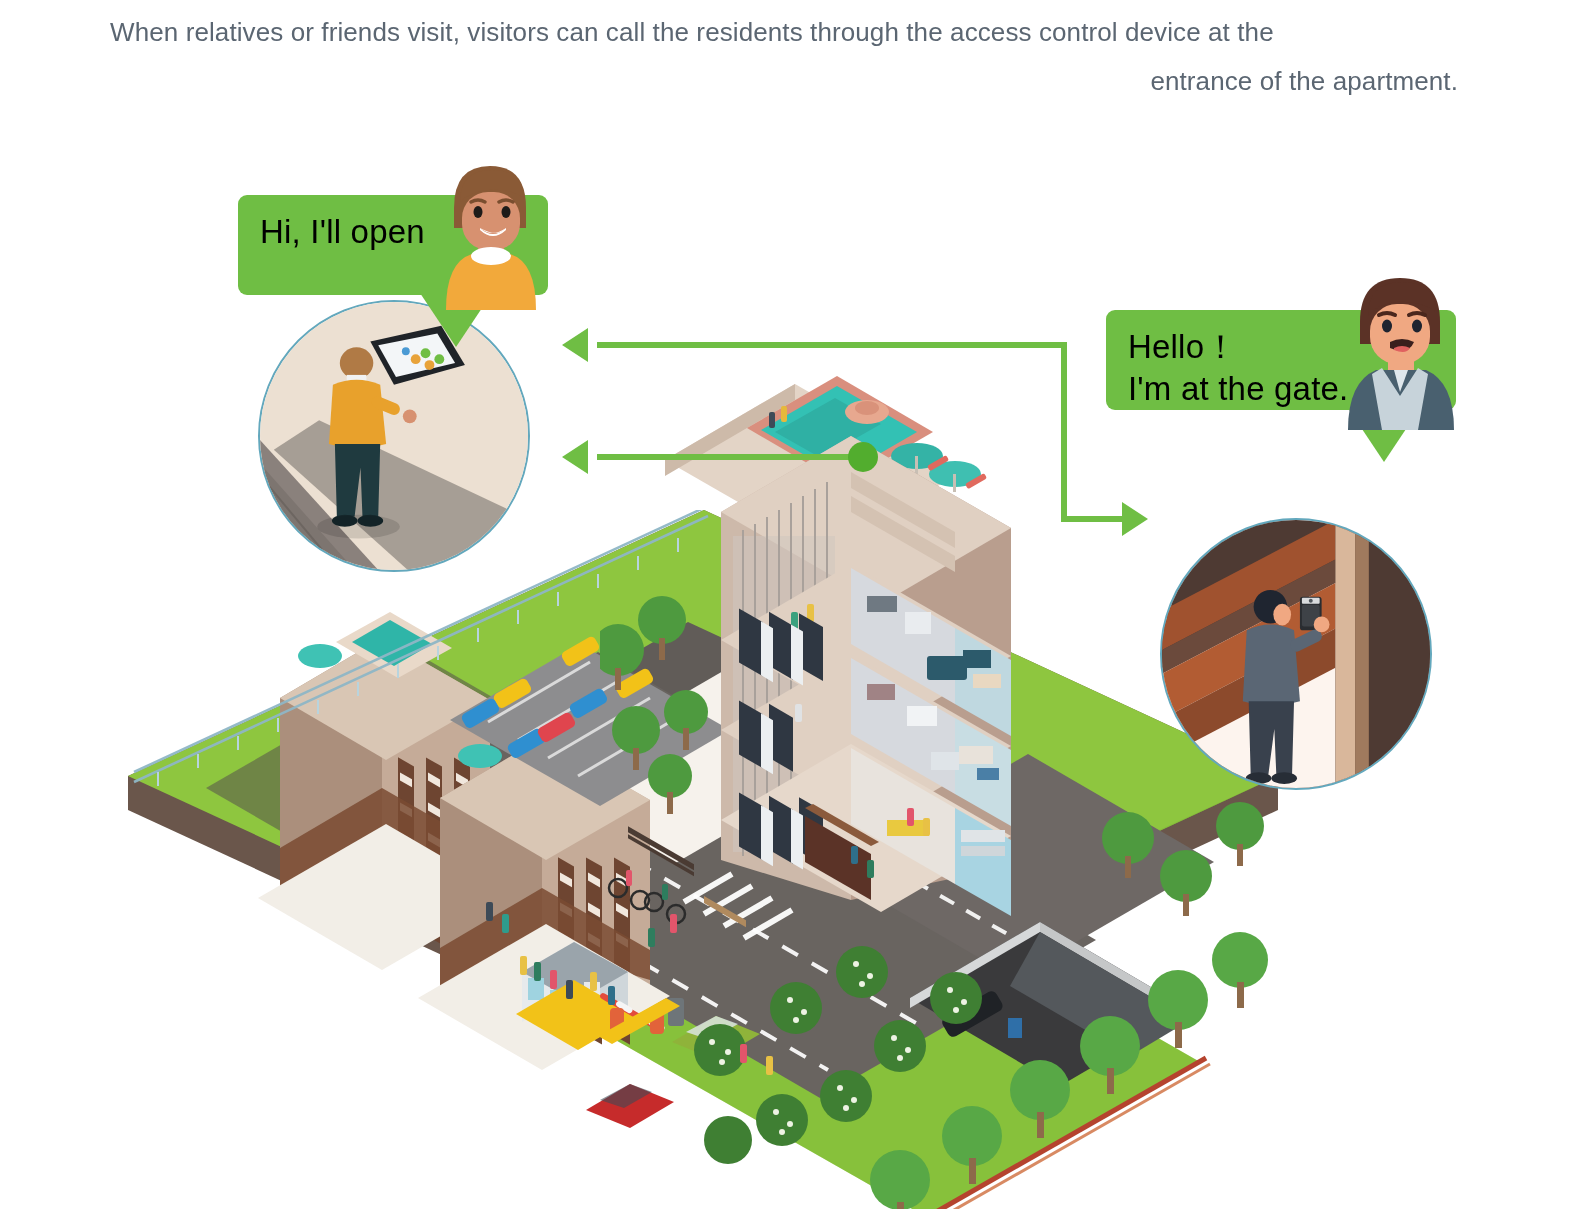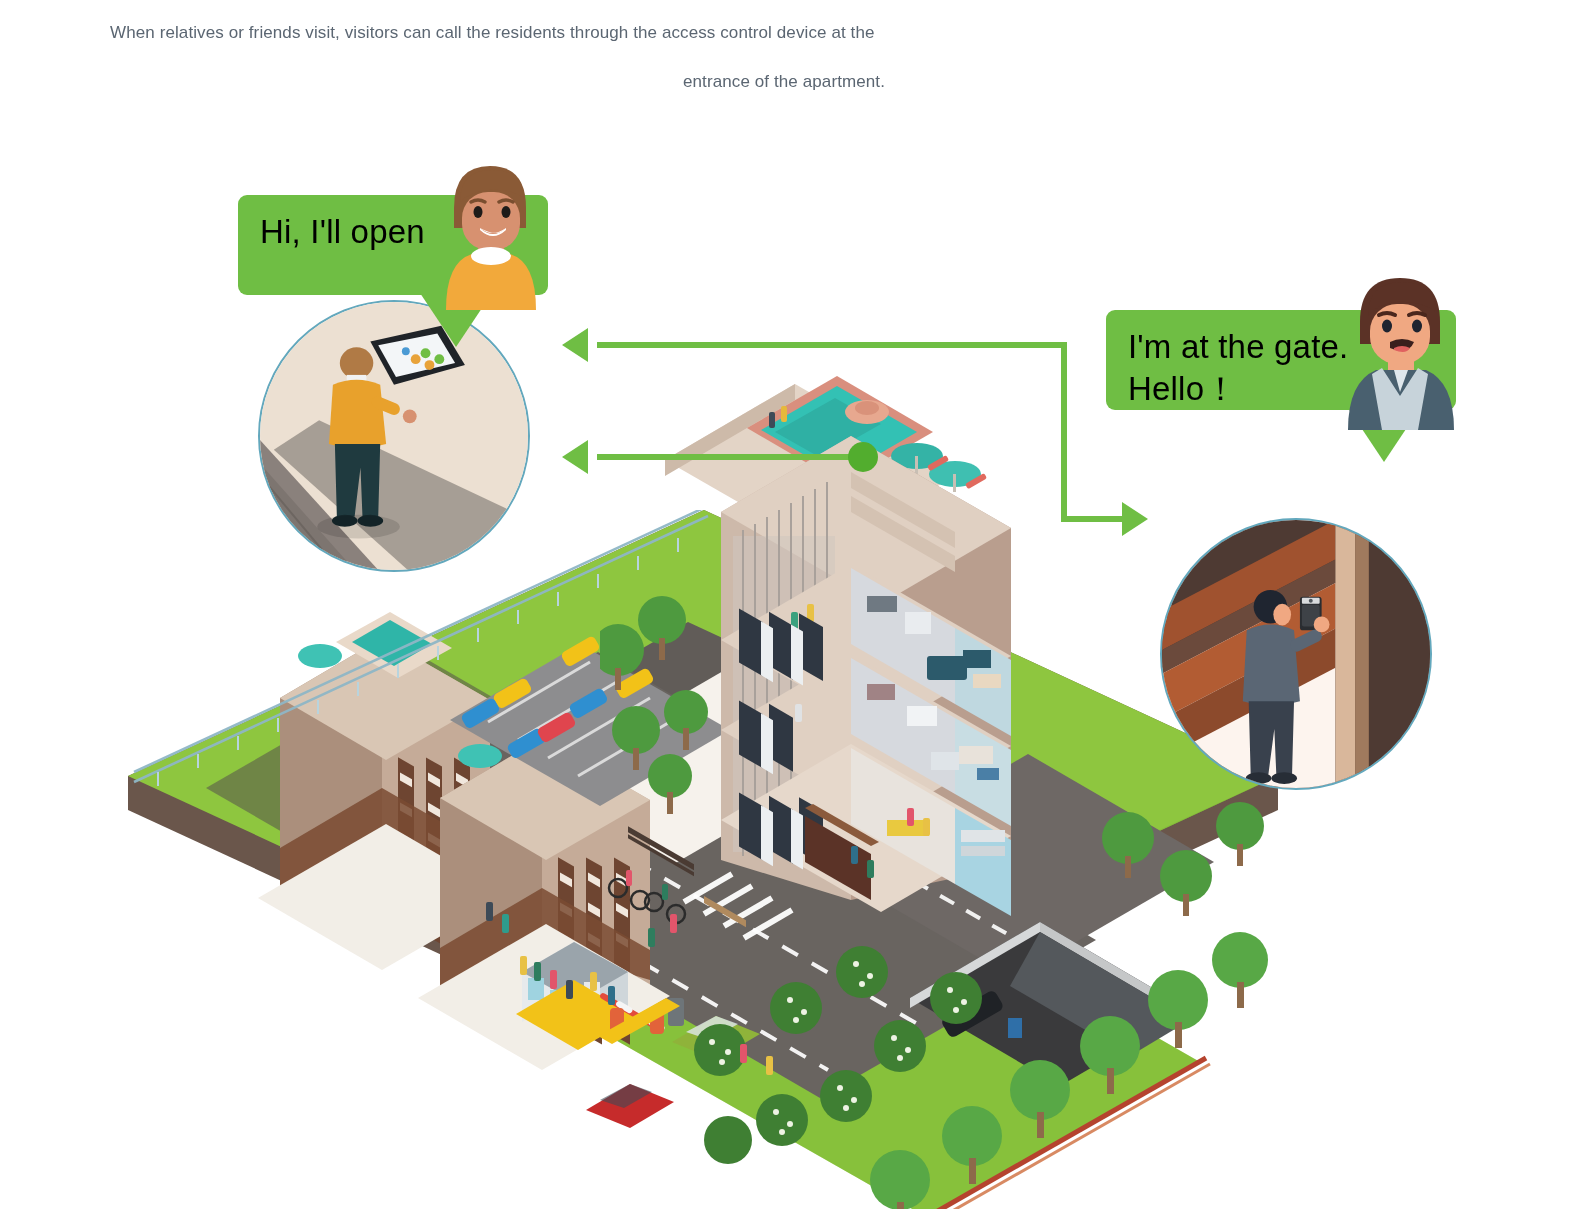--- a/index.html
+++ b/index.html
@@ -2,24 +2,24 @@
 <html><head>
 <meta charset="utf-8">
 <style>
   html,body{margin:0;padding:0;background:#ffffff;}
   body{width:1588px;height:1209px;position:relative;overflow:hidden;
        font-family:"Liberation Sans","DejaVu Sans",sans-serif;}
 
   
   #intro-text{
     position:absolute;left:110px;top:8px;width:1348px;
-    font-size:17px;line-height:49px;color:#5b6672;
+    font-size:26px;line-height:49px;color:#5b6672;
     text-align:justify;text-justify:inter-word;letter-spacing:.1px;
   }
-  #intro-text .l2{display:block;text-align:center;}
+  #intro-text .l2{display:block;text-align:right;}
 
   
   #scene{position:absolute;left:0;top:110px;width:1588px;height:1099px;}
   #ground-plane{
     position:absolute;left:128px;top:400px;width:1150px;height:760px;
   }
 
   
   .bubble{
     position:absolute;background:#6fbe44;border-radius:9px;
@@ -606,22 +606,22 @@
     </g>
     <path d="M56,70 Q68,80 82,70 Q74,80 56,70 Z" fill="#ffffff"></path>
     <path d="M56,70 Q69,82 82,70 L82,72 Q69,84 56,72 Z" fill="#ffffff"></path>
     <rect x="54" y="88" width="26" height="14" fill="#d79170"></rect>
     <path d="M22,152 Q22,104 48,96 L86,96 Q112,104 112,152 Z" fill="#f2a93b"></path>
     <path d="M50,94 Q66,110 84,94 Q70,106 50,94 Z" fill="#ffffff"></path>
     <ellipse cx="67" cy="98" rx="20" ry="9" fill="#ffffff"></ellipse>
   </svg>
 
   <div class="bubble" style="left:1106px;top:200px;width:350px;height:100px;">
+    <span class="line">Hello！</span>
     <span class="line">I'm at the gate.</span>
-    <span class="line">Hello！</span>
   </div>
   <div class="bubble-tail" style="left:1348px;top:298px;"></div>
 
   <svg class="avatar" style="left:1330px;top:160px;width:140px;height:160px;" viewBox="0 0 140 160">
     <path d="M30,52 Q30,8 70,8 Q110,8 110,52 L110,74 L30,74 Z" fill="#5b3226"></path>
     <rect x="40" y="34" width="60" height="60" rx="27" fill="#f0a882"></rect>
     <path d="M38,46 Q38,12 72,12 Q106,12 106,42 Q90,30 66,32 Q48,34 38,46 Z" fill="#5b3226"></path>
     <g fill="#1e2430">
         <ellipse cx="57" cy="56" rx="5" ry="6.5"></ellipse>
         <ellipse cx="87" cy="56" rx="5" ry="6.5"></ellipse>

